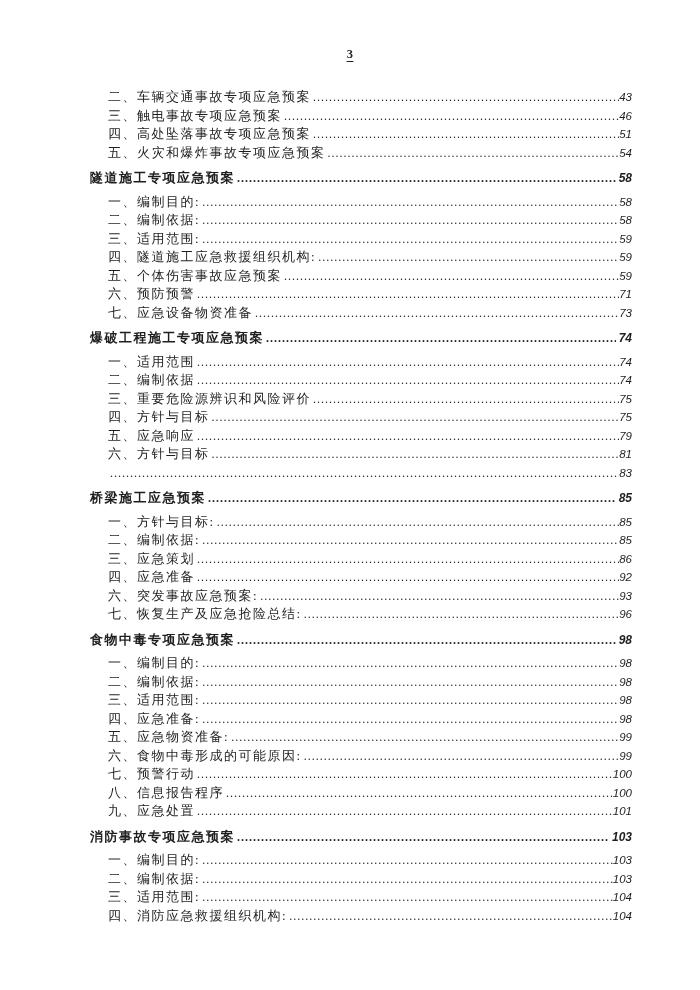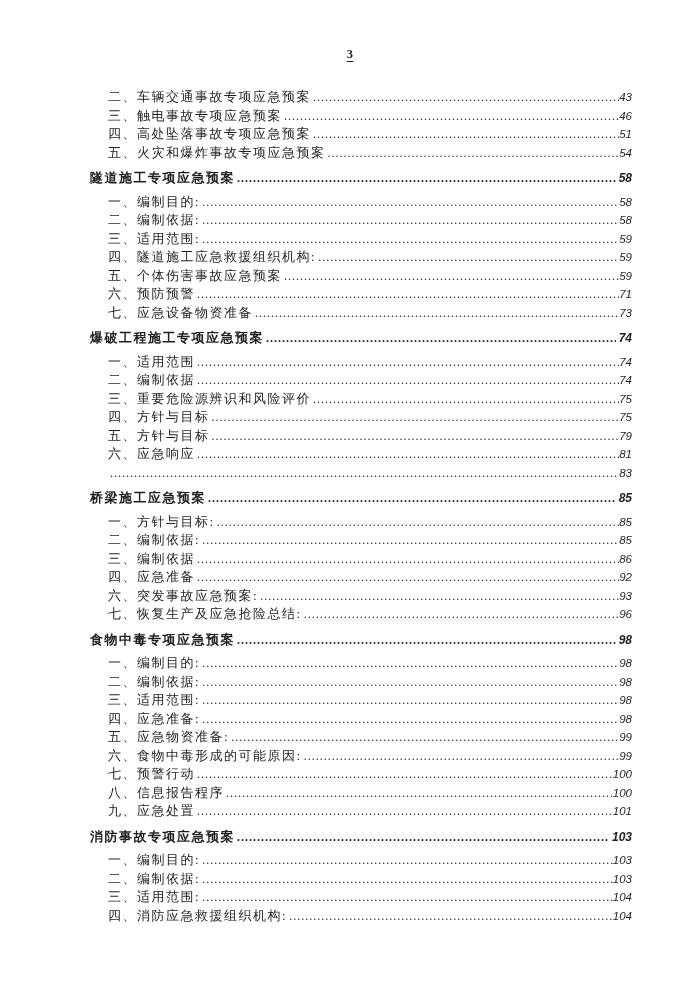--- a/index.html
+++ b/index.html
@@ -169,26 +169,26 @@
           <span class="title">三、重要危险源辨识和风险评价</span>
           <span class="dots">....................................................................................................................................................................................................................................................................</span>
           <span class="pagenum">75</span>
         </div>
         <div class="row item-row">
           <span class="title">四、方针与目标</span>
           <span class="dots">....................................................................................................................................................................................................................................................................</span>
           <span class="pagenum">75</span>
         </div>
         <div class="row item-row">
-          <span class="title">五、方针与目标</span>
+          <span class="title">五、应急响应</span>
           <span class="dots">....................................................................................................................................................................................................................................................................</span>
           <span class="pagenum">79</span>
         </div>
         <div class="row item-row">
-          <span class="title">六、应急响应</span>
+          <span class="title">六、方针与目标</span>
           <span class="dots">....................................................................................................................................................................................................................................................................</span>
           <span class="pagenum">81</span>
         </div>
         <div class="row item-row">
           <span class="dots">....................................................................................................................................................................................................................................................................</span>
           <span class="pagenum">83</span>
         </div>
       </div>
       <div>
         <div class="row header-row">
@@ -200,21 +200,21 @@
           <span class="title">一、方针与目标:</span>
           <span class="dots">....................................................................................................................................................................................................................................................................</span>
           <span class="pagenum">85</span>
         </div>
         <div class="row item-row">
           <span class="title">二、编制依据:</span>
           <span class="dots">....................................................................................................................................................................................................................................................................</span>
           <span class="pagenum">85</span>
         </div>
         <div class="row item-row">
-          <span class="title">三、编制依据</span>
+          <span class="title">三、应急策划</span>
           <span class="dots">....................................................................................................................................................................................................................................................................</span>
           <span class="pagenum">86</span>
         </div>
         <div class="row item-row">
           <span class="title">四、应急准备</span>
           <span class="dots">....................................................................................................................................................................................................................................................................</span>
           <span class="pagenum">92</span>
         </div>
         <div class="row item-row">
           <span class="title">六、突发事故应急预案:</span>

